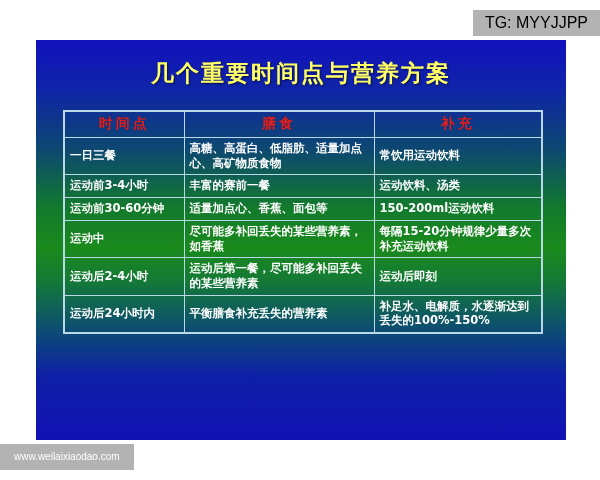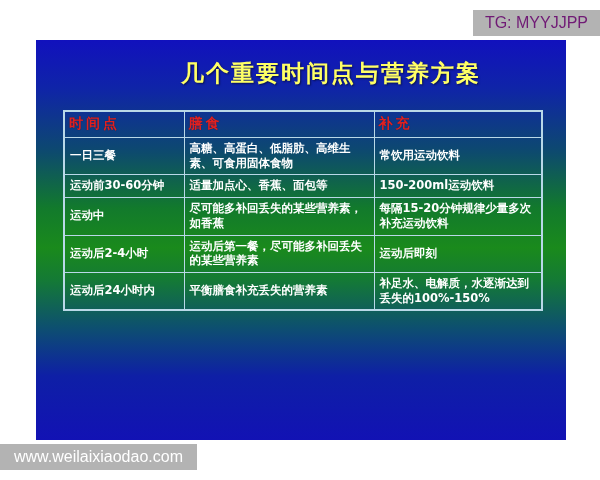--- a/index.html
+++ b/index.html
@@ -48,21 +48,20 @@
     left: 0;
     top: 18px;
     width: 530px;
     text-align: center;
     color: #ffff66;
     font-size: 23px;
     font-weight: bold;
     letter-spacing: 2px;
     text-shadow: 1px 1px 2px rgba(0,0,0,.55);
     white-space: nowrap;
-    margin-left: 30px;
   }
 
   
   #nutrition-table {
     position: absolute;
     left: 27px;
     top: 70px;
     width: 478px;
     border-collapse: collapse;
     table-layout: fixed;
@@ -76,20 +75,21 @@
     text-align: left;
     background: transparent;
     color: #ffffff;
     font-size: 11.5px;
     font-weight: bold;
     line-height: 1.28;
     white-space: normal;
   }
   #nutrition-table th {
     color: #e02020;
+    text-align: center;
     font-size: 14px;
     letter-spacing: 3px;
     padding: 3px 4px 4px 4px;
     text-shadow: 0 0 1px rgba(0,0,0,.4);
   }
   .col-time  { width: 120px; }
   .col-diet  { width: 190px; }
   .col-supp  { width: 168px; }
 
   .r-h  { height: 22px; }
@@ -104,35 +104,35 @@
   .r-8  { height: 33px; padding-left: 36px; }
 
   
   #tg-banner {
     position: absolute;
     right: 0;
     top: 10px;
     height: 26px;
     padding: 0 12px 0 12px;
     background: #b3b3b3;
-    color: #701a75;
+    color: #000000;
     font-size: 16px;
     line-height: 26px;
     white-space: nowrap;
     font-family: "Liberation Sans", sans-serif;
   }
   #site-banner {
     position: absolute;
     left: 0;
     bottom: 10px;
     height: 26px;
     padding: 0 14px 0 14px;
     background: #b3b3b3;
     color: #ffffff;
-    font-size: 16px;
+    font-size: 10px;
     line-height: 26px;
     white-space: nowrap;
     font-family: "Liberation Sans", sans-serif;
   }
 </style>
 </head>
 <body>
 
 <div id="stage">
 
@@ -149,22 +149,27 @@
       <thead>
         <tr class="r-h">
           <th>时间点</th>
           <th>膳食</th>
           <th>补充</th>
         </tr>
       </thead>
       <tbody>
         <tr class="r-0">
           <td>一日三餐</td>
-          <td>高糖、高蛋白、低脂肪、高维生素、可食用固体食物</td>
+          <td>高糖、高蛋白、低脂肪、适量加点心、高矿物质食物</td>
           <td>常饮用运动饮料</td>
+        </tr>
+        <tr class="r-1">
+          <td>运动前3-4小时</td>
+          <td>丰富的赛前一餐</td>
+          <td>运动饮料、汤类</td>
         </tr>
         <tr class="r-2">
           <td>运动前30-60分钟</td>
           <td>适量加点心、香蕉、面包等</td>
           <td>150-200ml运动饮料</td>
         </tr>
         <tr class="r-4">
           <td>运动中</td>
           <td>尽可能多补回丢失的某些营养素，如香蕉</td>
           <td>每隔15-20分钟规律少量多次补充运动饮料</td>

